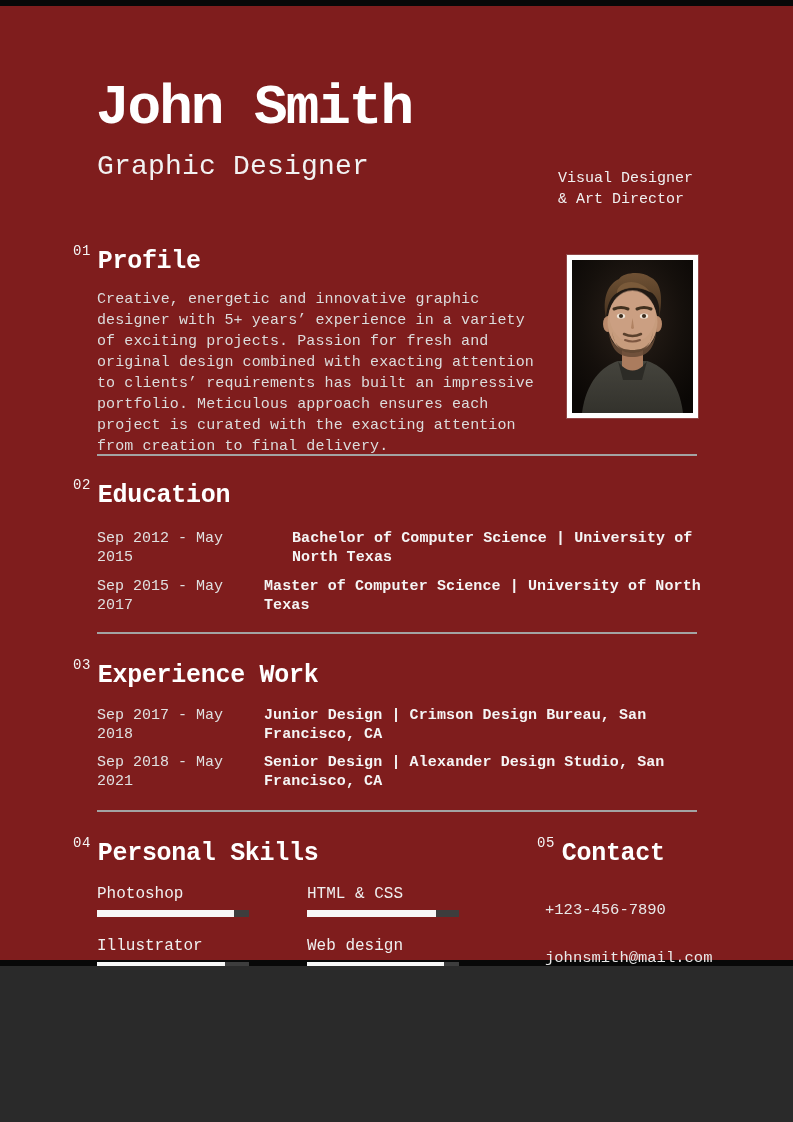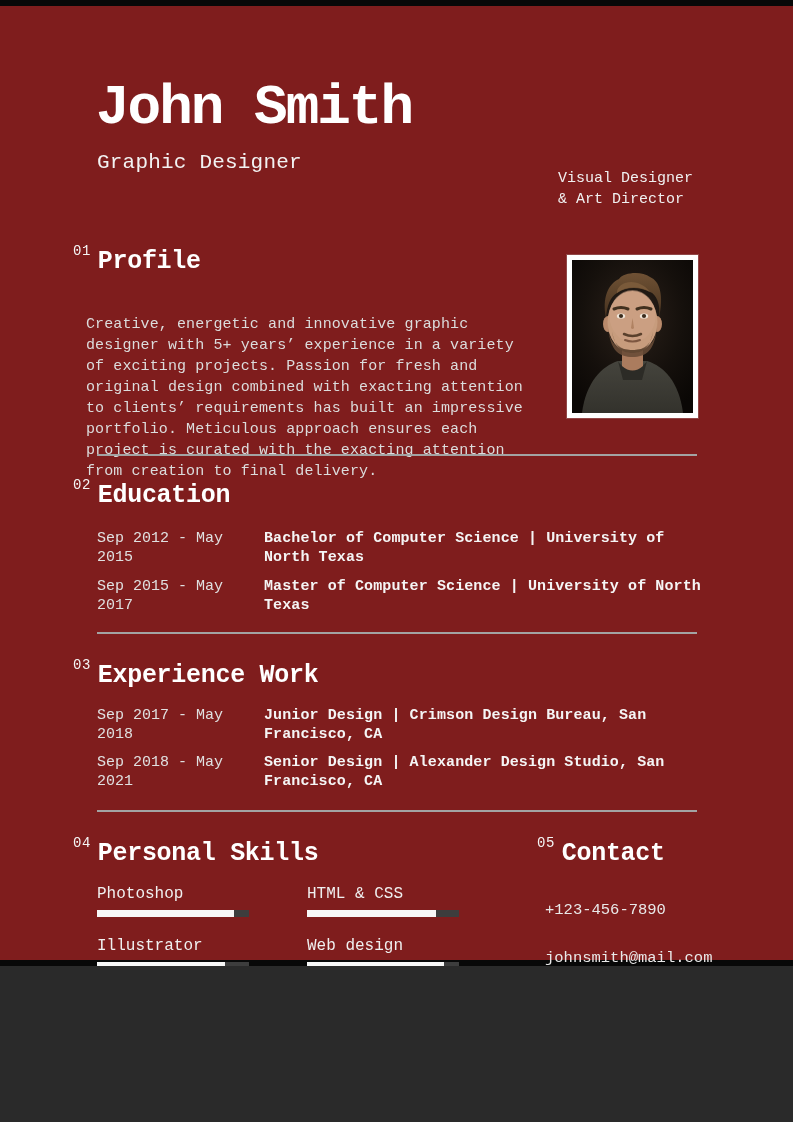--- a/index.html
+++ b/index.html
@@ -17,38 +17,38 @@
   .edge-bar.bottom{bottom:0;}
 
   
   .name{
     position:absolute;left:96px;top:76px;
     font-size:56px;font-weight:700;color:#ffffff;
     letter-spacing:-2px;line-height:64px;white-space:nowrap;
   }
   .job-title{
     position:absolute;left:97px;top:151px;
-    font-size:21px;font-weight:400;color:#f2f2f2;letter-spacing:0.2px;
+    font-size:28px;font-weight:400;color:#f2f2f2;letter-spacing:0.2px;
   }
   .tagline{
     position:absolute;right:100px;top:168px;
     text-align:left;font-size:15px;line-height:21px;color:#f0f0f0;
   }
 
   
   .sec-head{position:absolute;left:73px;white-space:nowrap;}
   .sec-num{font-size:14px;color:#f5f5f5;vertical-align:13px;letter-spacing:0.5px;}
   .sec-title{font-size:25px;font-weight:700;color:#ffffff;margin-left:7px;letter-spacing:-0.3px;}
 
   .divider{position:absolute;left:97px;width:600px;height:2px;background:#a3a3a3;}
 
   
   .profile-text{
-    position:absolute;left:86px;top:289px;width:452px;
-    font-size:15px;line-height:21px;color:#dcdcdc;letter-spacing:0.1px;margin-top:25px;
+    position:absolute;left:97px;top:289px;width:452px;
+    font-size:15px;line-height:21px;color:#dcdcdc;letter-spacing:0.1px;
   }
   .photo-frame{
     position:absolute;left:567px;top:255px;width:121px;height:153px;
     border:5px solid #ffffff;background:#0d0a08;
     box-shadow:0 0 0 1px rgba(200,200,200,0.25);
   }
   .photo-frame svg{display:block;}
 
   
   .row{position:absolute;left:97px;width:610px;display:flex;font-size:15px;line-height:19px;}
@@ -135,21 +135,21 @@
       <path d="M34,58 C30,38 36,24 47,19 C52,12 70,11 78,17 C88,21 92,36 87,58 C89,44 84,34 78,32 C66,26 54,27 45,33 C38,37 35,46 34,58 Z" fill="url(#hairGrad)"></path>
       <path d="M45,33 C54,26 68,26 78,32 C72,24 62,20 53,23 C48,25 45,28 45,33 Z" fill="#7a5a3a"></path>
     </svg>
   </div>
 
   <div class="divider" style="top:454px;"></div>
 
   <div class="sec-head" style="top:477px;">
     <span class="sec-num">02</span><span class="sec-title">Education</span>
   </div>
-  <div class="row" style="top:529px;">
+  <div class="row" style="top:529px;gap:28px;">
     <span class="date">Sep 2012 - May 2015</span>
     <span class="detail">Bachelor of Computer Science | University of North Texas</span>
   </div>
   <div class="row" style="top:577px;">
     <span class="date">Sep 2015 - May 2017</span>
     <span class="detail">Master of Computer Science | University of North Texas</span>
   </div>
 
   <div class="divider" style="top:632px;"></div>
 

